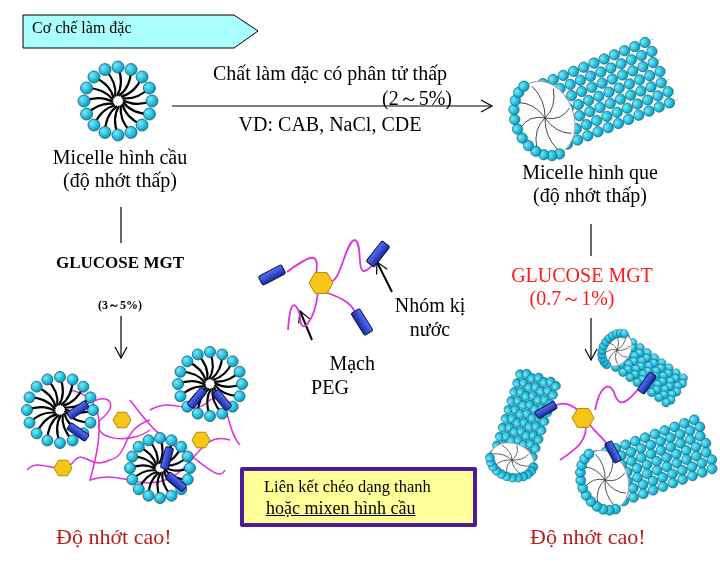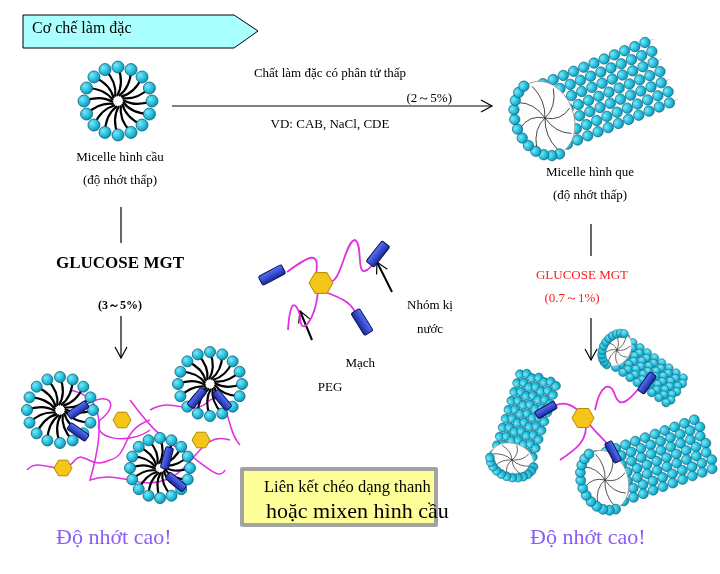--- a/index.html
+++ b/index.html
@@ -2,29 +2,29 @@
 <html><head>
 <meta charset="utf-8">
 <style>
   html, body { margin:0; padding:0; background:#ffffff; }
   body { width:720px; height:574px; position:relative; overflow:hidden;
          font-family:"Liberation Serif","DejaVu Serif",serif; color:#000; }
   .abs { position:absolute; }
   #title-tag { left:22px; top:14px; width:236px; height:34px; }
   #title-tag svg { position:absolute; left:0; top:0; }
   #title-text { position:absolute; left:10px; top:5px; font-size:16px; white-space:nowrap; }
-  .txt { position:absolute; white-space:nowrap; font-size:13px; line-height:22px; }
+  .txt { position:absolute; white-space:nowrap; font-size:20px; line-height:22px; }
   .center { text-align:center; }
   .bold { font-weight:bold; }
   .red { color:#ff1a1a; }
-  .purple { color:#8b5cf6; font-size:22px; }
-  #cross-box { left:240px; top:467px; width:198px; height:60px; background:#ffff99;
-               border:4px solid #a3a3a3; box-sizing:border-box; border-radius:2px; }
+  .purple { color:#b91c1c; font-size:22px; }
+  #cross-box { left:240px; top:467px; width:237px; height:60px; background:#ffff99;
+               border:4px solid #4c1d95; box-sizing:border-box; border-radius:2px; }
   #cross-box .l1 { position:absolute; left:20px; top:6px; font-size:16.5px; white-space:nowrap; }
-  #cross-box .l2 { position:absolute; left:22px; top:27px; font-size:22px; white-space:nowrap; }
+  #cross-box .l2 { position:absolute; left:22px; top:27px; font-size:18px; white-space:nowrap;text-decoration:underline; }
   svg.layer { position:absolute; left:0; top:0; }
 </style>
 </head>
 <body>
 
 <div id="title-tag" class="abs">
   <svg width="240" height="36">
     <polygon points="1,1 212,1 236,17 212,34 1,34" fill="#aaffff" stroke="#000" stroke-width="1"></polygon>
   </svg>
   <span id="title-text">Cơ chế làm đặc</span>

